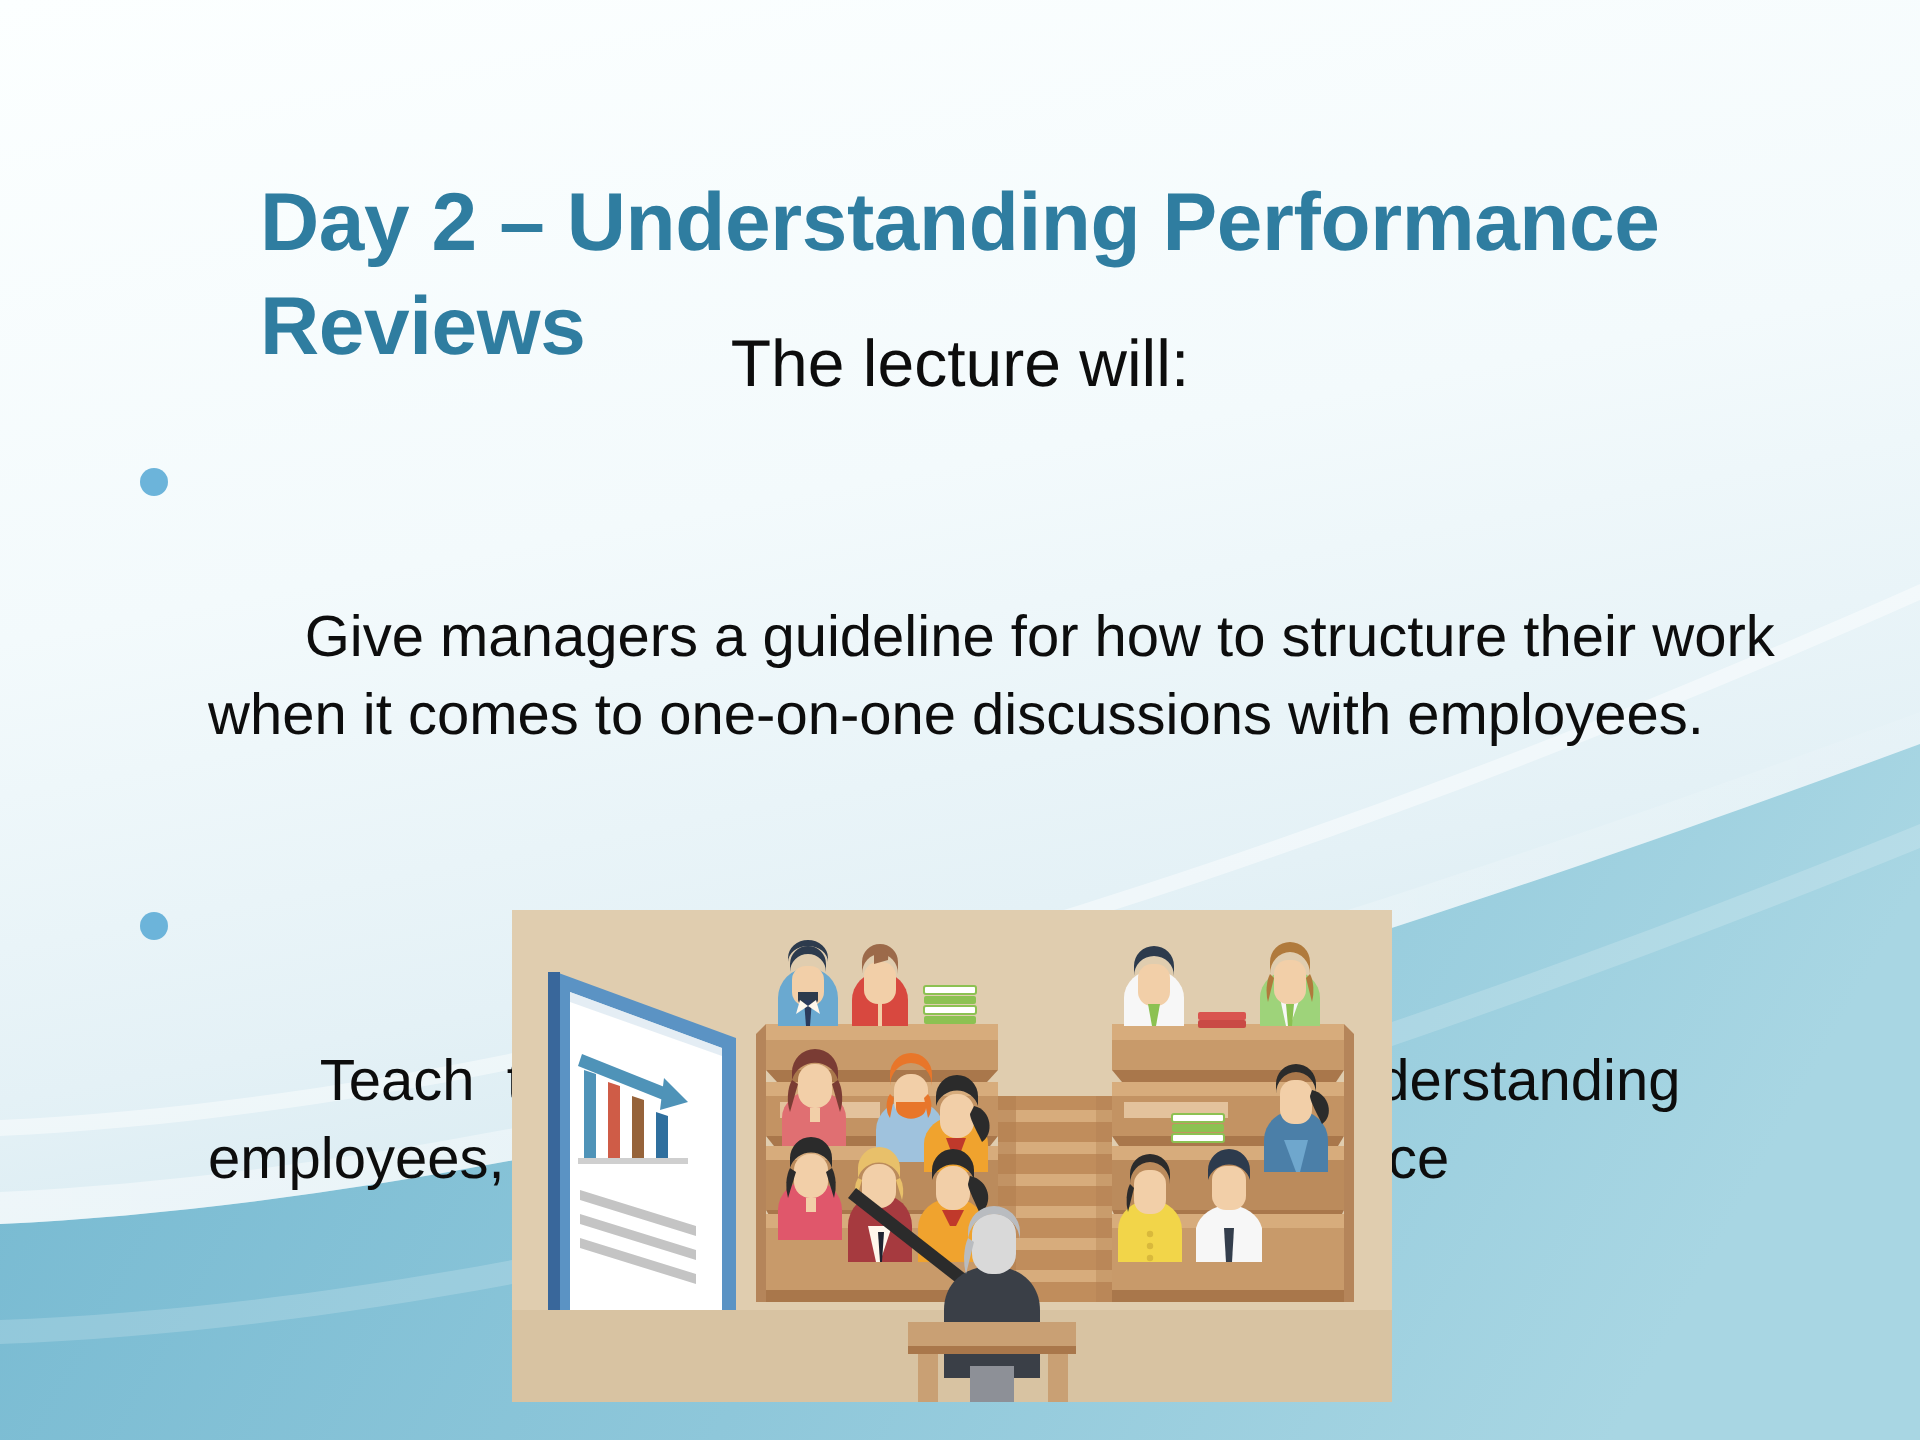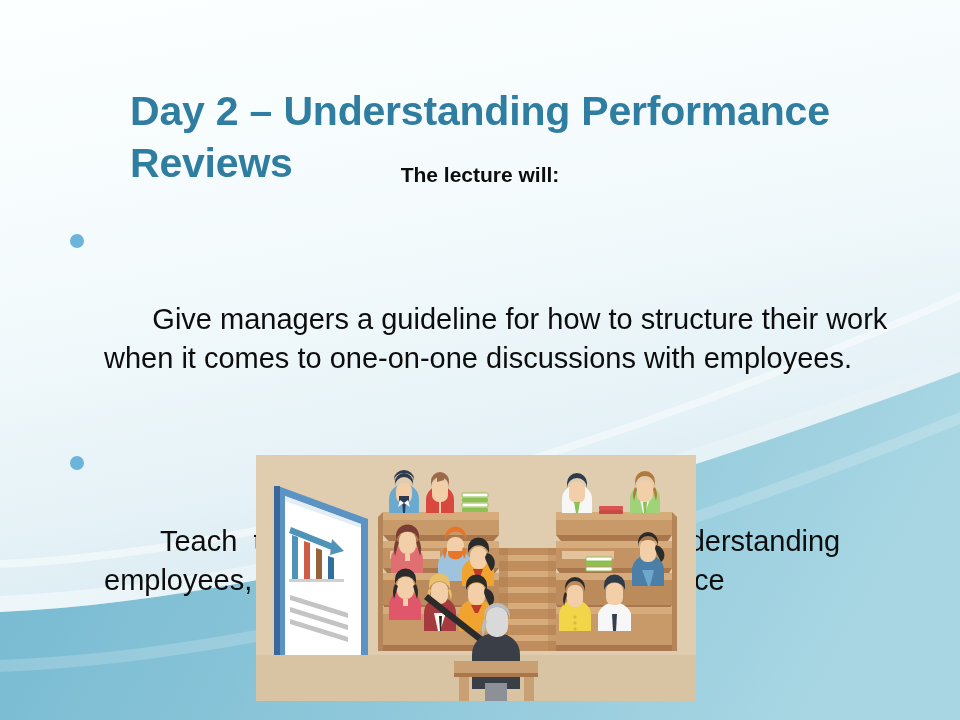--- a/index.html
+++ b/index.html
@@ -38,22 +38,22 @@
     letter-spacing: -0.2px;
     margin-top: 45px;
   }
   
   #subtitle {
     position: absolute;
     left: 180px;
     top: 163px;
     width: 600px;
     text-align: center;
-    font-size: 21px;
-    font-weight: bold;
+    font-size: 33px;
+    font-weight: normal;
     color: #0d0d0d;
   }
   
   #bullet-list {
     position: absolute;
     left: 62px;
     top: 222px;
     width: 830px;
   }
   .bullet-row {

